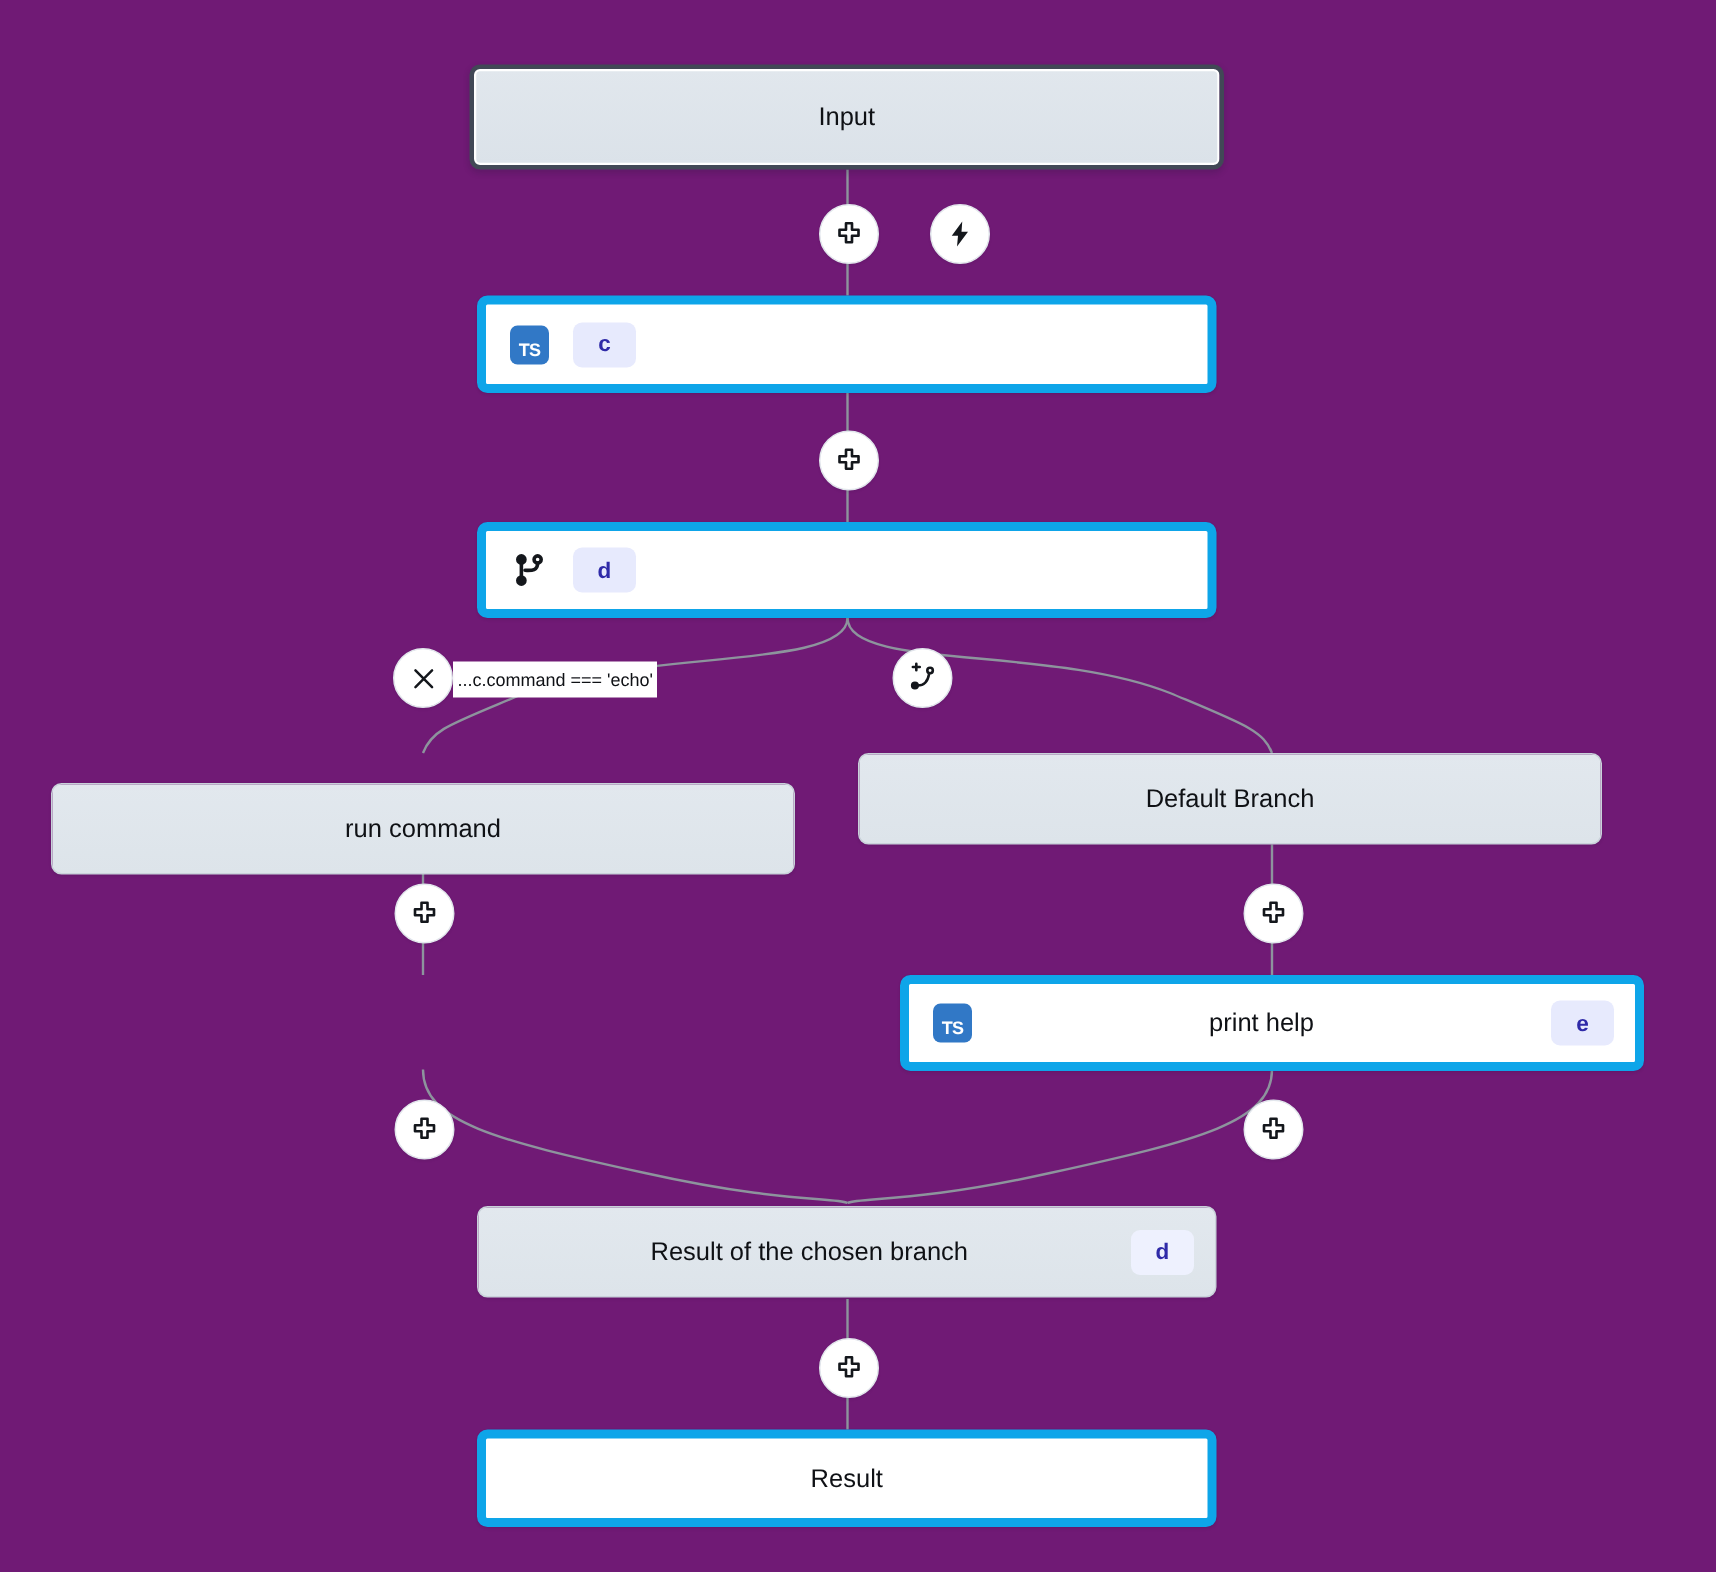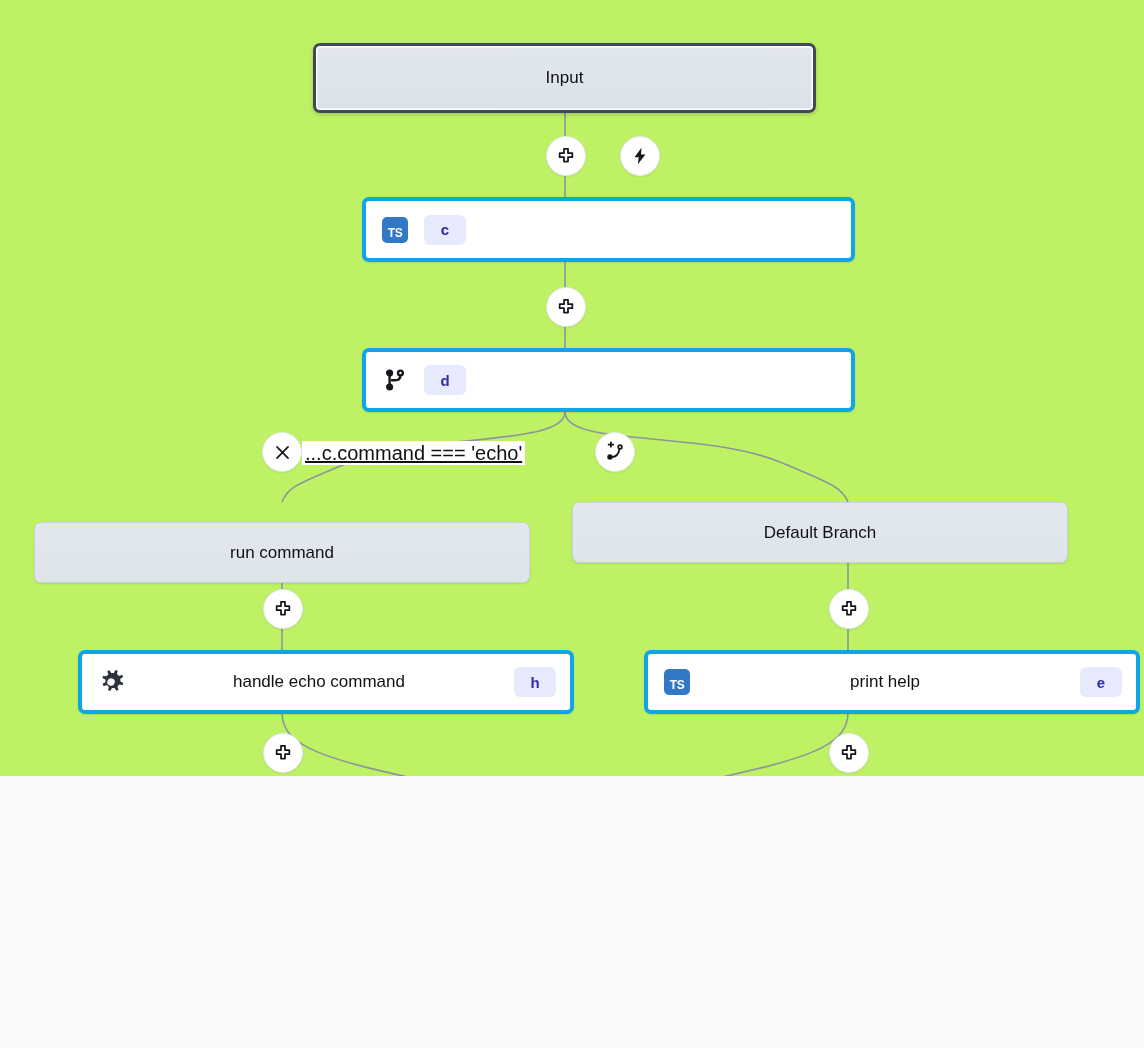--- a/index.html
+++ b/index.html
@@ -7,22 +7,22 @@
     padding: 0;
     background: #f8fafc;
   }
   body {
     font-family: "Liberation Sans", sans-serif;
     -webkit-font-smoothing: antialiased;
   }
   #canvas {
     position: relative;
     width: 1144px;
-    height: 776px;
-    background: #bef264;
+    height: 1048px;
+    background: #701a75;
     overflow: hidden;
   }
   #edges {
     position: absolute;
     left: 0; top: 0;
     width: 1144px;
     height: 1048px;
     pointer-events: none;
   }
 
@@ -41,24 +41,23 @@
     flex: 1 1 auto;
     text-align: center;
     white-space: nowrap;
     overflow: hidden;
     text-overflow: ellipsis;
   }
 
   
   .node.white {
     background: #ffffff;
-    border: 4px solid #0ea5e9;
+    border: 6px solid #0ea5e9;
     box-shadow: 0 1px 2px rgba(16,24,40,0.10), 0 0 0 0.5px rgba(16,24,40,0.02);
     padding: 0 14px;
-    margin-left: 44px;
   }
   
   .node.gray {
     background: linear-gradient(180deg,#e2e8ee 0%, #dde4ea 100%);
     border: 1px solid #c9d2da;
     box-shadow: 0 1px 2px rgba(16,24,40,0.12);
     padding: 0 14px;
   }
   
   .node.selected {
@@ -124,26 +123,25 @@
     z-index: 5;
     cursor: pointer;
   }
   .hbtn svg { display: block; }
 
   
   .edge-label {
     position: absolute;
     background: #ffffff;
     color: #0f1115;
-    font-size: 20px;
+    font-size: 12px;
     line-height: 20px;
     padding: 2px 3px;
     white-space: nowrap;
     z-index: 4;
-    text-decoration: underline;
   }
 </style>
 </head>
 <body>
 
 <div id="canvas">
 
   <svg id="edges" viewBox="0 0 1144 1048" width="1144" height="1048">
     <g fill="none" stroke="#8d949d" stroke-width="1.6">
 
@@ -192,43 +190,37 @@
   </div>
 
   <div class="node gray" style="left:34px; top:502px; width:496px; height:61px;margin-top:20px;">
     <span class="label">run command</span>
   </div>
 
   <div class="node gray" style="left:572px; top:502px; width:496px; height:61px;">
     <span class="label">Default Branch</span>
   </div>
 
-  <div class="node white" style="left:34px; top:650px; width:496px; height:64px;">
-    <span class="nicon">
-      <svg width="30" height="30" viewBox="0 0 24 24" fill="#2d3138" stroke="none" transform="rotate(20)">
-        <path d="M12 1.8 l2.0 0 0.35 2.6 2.0 0.85 2.0 -1.7 1.45 1.45 -1.7 2.0 0.85 2.0 2.6 0.35 0 2.0 -2.6 0.35 -0.85 2.0 1.7 2.0 -1.45 1.45 -2.0 -1.7 -2.0 0.85 -0.35 2.6 -2.0 0 -0.35 -2.6 -2.0 -0.85 -2.0 1.7 -1.45 -1.45 1.7 -2.0 -0.85 -2.0 -2.6 -0.35 0 -2.0 2.6 -0.35 0.85 -2.0 -1.7 -2.0 1.45 -1.45 2.0 1.7 2.0 -0.85 z"></path>
-        <circle cx="12" cy="12" r="3.0" fill="#f8fafc"></circle>
-      </svg>
-    </span>
-    <span class="label">handle echo command</span>
-    <span class="badge">h</span>
-  </div>
 
   <div class="node white" style="left:600px; top:650px; width:496px; height:64px;">
     <span class="nicon">
       <span class="ts-icon">TS</span>
     </span>
     <span class="label">print help</span>
     <span class="badge">e</span>
   </div>
 
   <div class="node gray" style="left:318px; top:804px; width:493px; height:61px;">
+    <span class="label">Result of the chosen branch</span>
     <span class="badge faint">d</span>
   </div>
 
+  <div class="node white" style="left:318px; top:953px; width:493px; height:65px;">
+    <span class="label">Result</span>
+  </div>
 
   <div class="hbtn" style="left:546px; top:136px;">
     <svg width="20" height="20" viewBox="0 0 24 24" fill="none" stroke="#14171c" stroke-width="2.1" stroke-linejoin="round" stroke-linecap="round">
       <path d="M9.6 3.4 h4.8 v5.2 h5.2 v4.8 h-5.2 v5.2 h-4.8 v-5.2 h-5.2 v-4.8 h5.2 z"></path>
     </svg>
   </div>
 
   <div class="hbtn" style="left:620px; top:136px;">
     <svg width="20" height="20" viewBox="0 0 24 24" fill="#14171c" stroke="none">
       <path d="M13.8 2 L5.4 13.4 h5.0 L9.6 22 l8.8 -11.8 h-5.2 z"></path>

